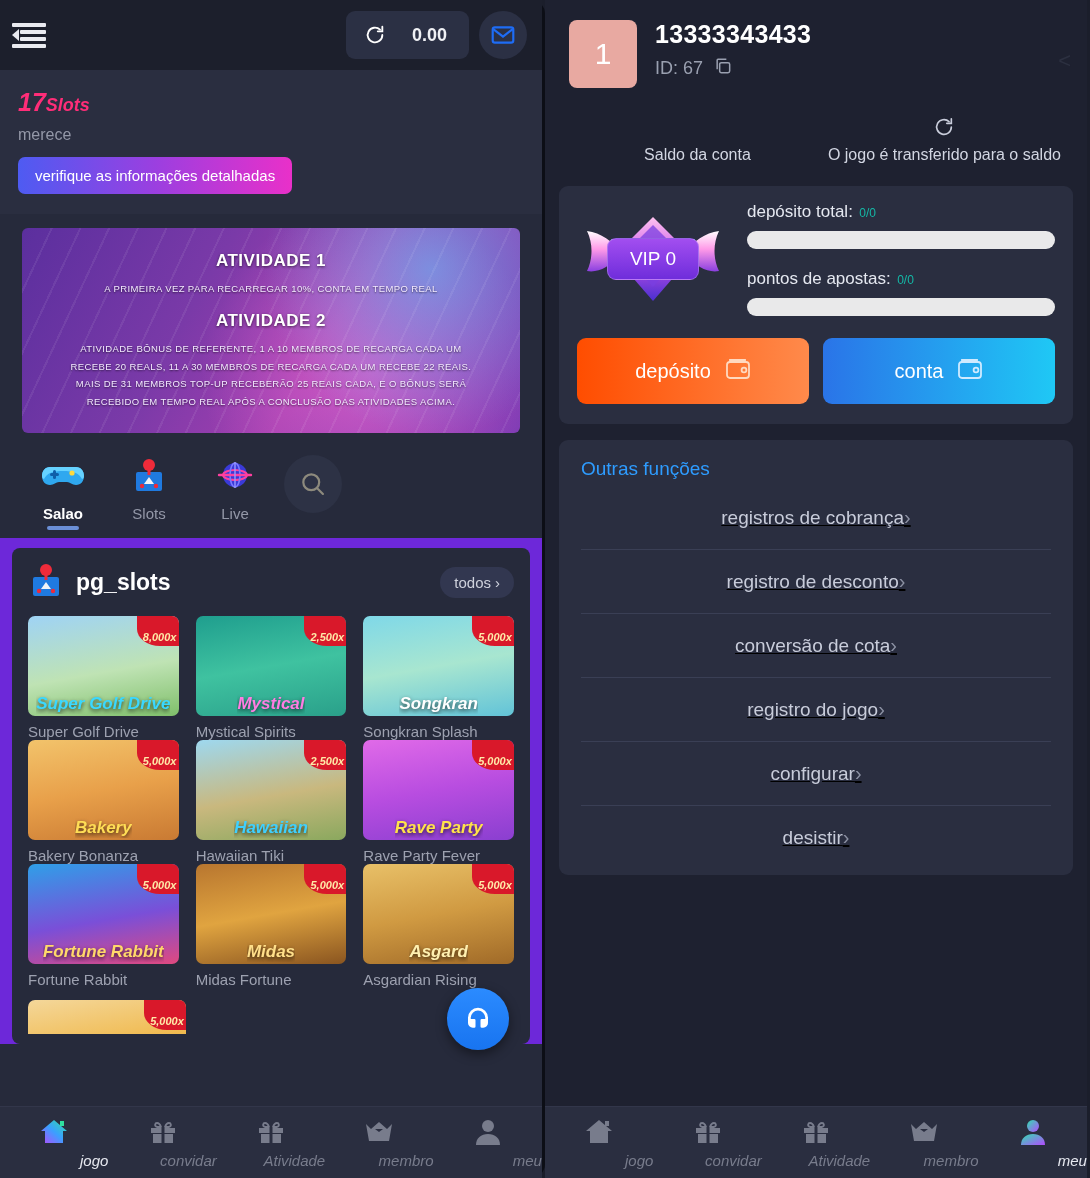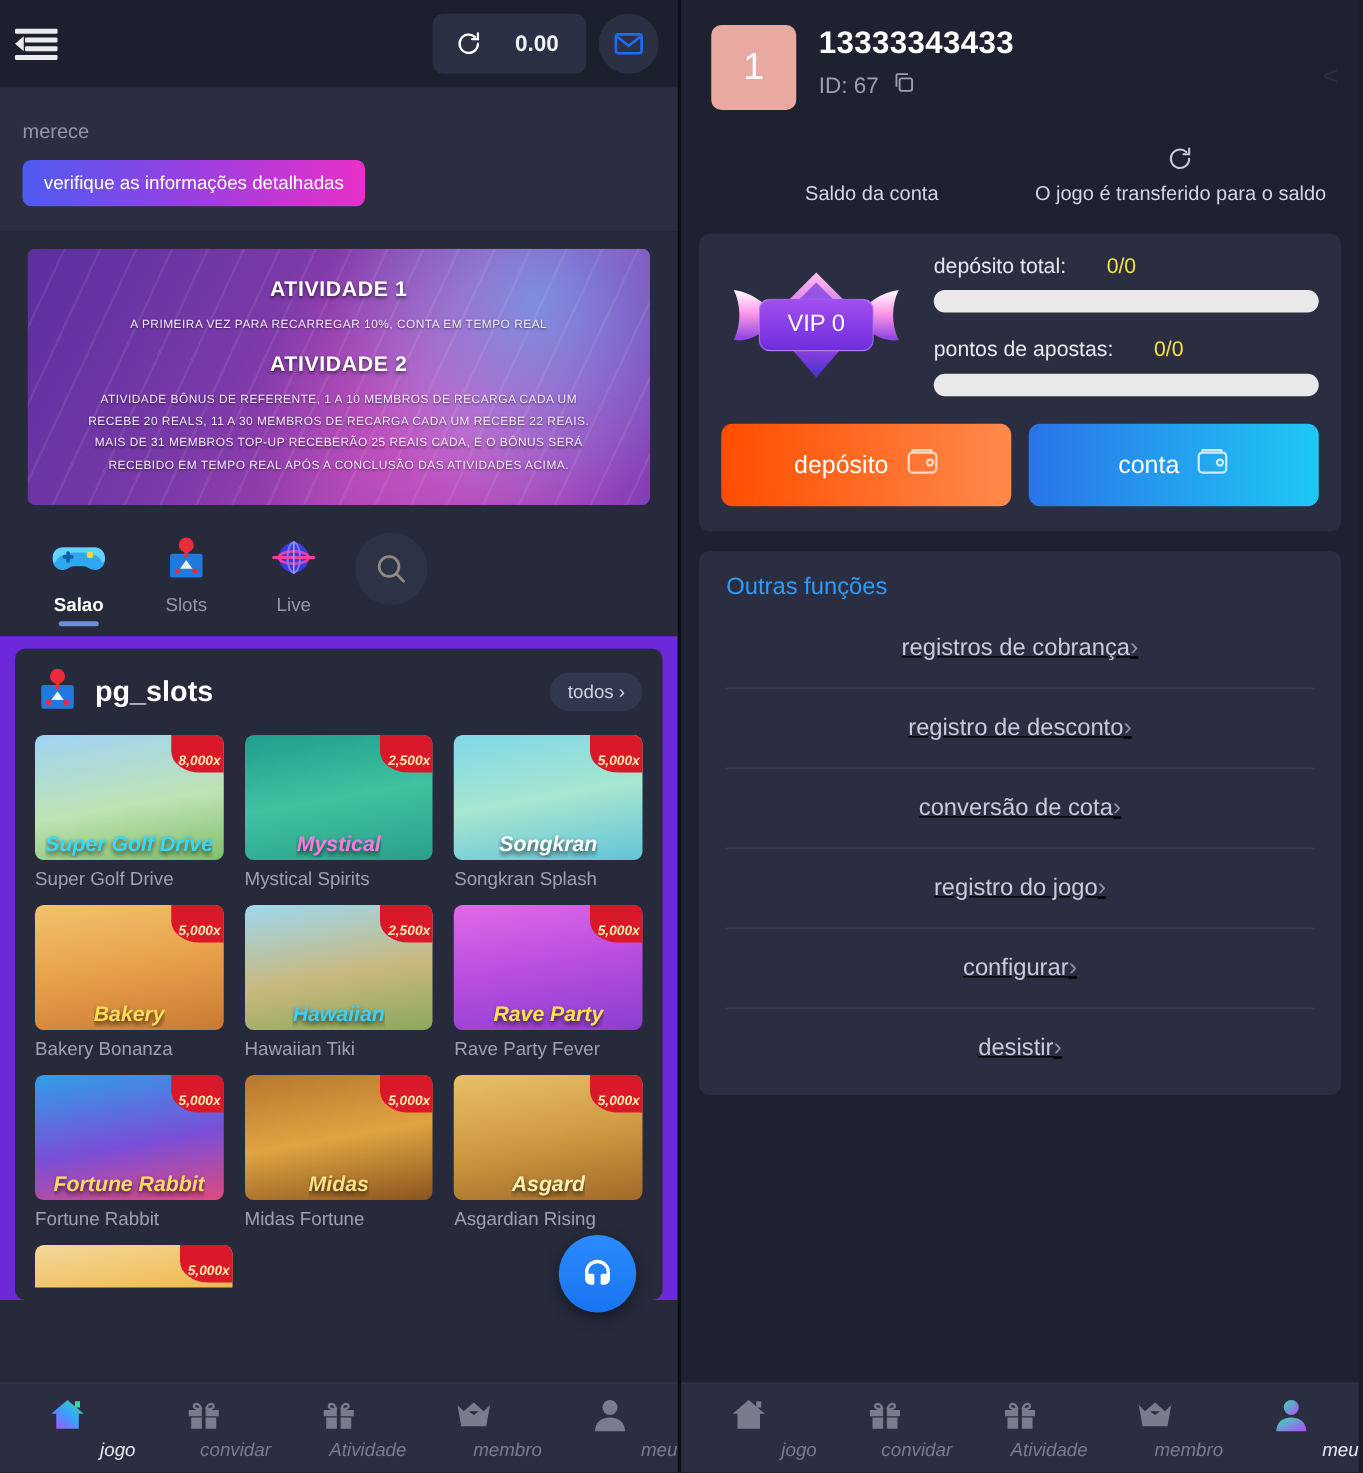--- a/index.html
+++ b/index.html
@@ -10,21 +10,21 @@
     overflow: hidden;
   }
   .screen { display: flex; width: 1090px; height: 1178px; }
 
   
   .left-panel {
     width: 545px; height: 1178px;
     background: #262a3b;
     position: relative;
     border-right: 3px solid #0c0e16;
-    display: flex; flex-direction: column;
+    display: flex; flex-direction: column; border-radius: 14px;
   }
   .topbar {
     height: 70px; background: #1c1f2c;
     display: flex; align-items: center; justify-content: space-between;
     padding: 0 15px 0 12px; flex: none;
   }
   .hamburger { width: 34px; height: 26px; position: relative; cursor: pointer; }
   .hamburger i {
     position: absolute; left: 0; right: 0; height: 4px;
     background: #e9eaf0; border-radius: 1px;
@@ -112,21 +112,21 @@
   .games-section { background: #6d28d9; padding: 10px 12px 0 12px; }
   .games-card { background: #262a3b; border-radius: 8px; padding: 14px 16px 10px 16px; }
   .gs-head { display: flex; align-items: center; justify-content: space-between; }
   .gs-title { display: flex; align-items: center; gap: 12px; }
   .gs-name { color: #fff; font-size: 23px; font-weight: bold; }
   .gs-all {
     background: #323750; color: #cfd2dd; font-size: 15px;
     padding: 7px 14px; border-radius: 16px; cursor: pointer;
     display: flex; align-items: center; gap: 4px;
   }
-  .grid { display: grid; grid-template-columns: repeat(3, 1fr); gap: 12px 17px; margin-top: 14px; }
+  .grid { display: grid; grid-template-columns: repeat(3, 1fr); gap: 0 17px; margin-top: 14px; }
   .tile { cursor: pointer; }
   .thumb {
     height: 100px; border-radius: 7px; position: relative; overflow: hidden;
     display: flex; align-items: flex-end; justify-content: center;
   }
   .badge-x {
     position: absolute; top: -4px; right: -4px; width: 46px; height: 34px;
     background: #d9182a; border-radius: 0 0 0 22px / 0 0 0 18px;
     color: #ffe9a8; font-size: 11px; font-weight: bold; font-style: italic;
     display: flex; align-items: flex-end; justify-content: center;
@@ -194,21 +194,21 @@
   .vip-top { display: flex; align-items: center; gap: 18px; }
   .vip-crest { width: 152px; height: 100px; position: relative; flex: none;
                display: flex; align-items: center; justify-content: center; }
   .vip-pill {
     position: relative; z-index: 3; padding: 9px 22px; border-radius: 9px;
     background: linear-gradient(180deg, #a24ef0 0%, #6f2ddb 100%);
     color: #fff; font-size: 19px; border: 1px solid rgba(255,255,255,.25);
   }
   .vip-stats { flex: 1; }
   .vs-lbl { color: #e5e8f0; font-size: 17px; }
-  .vs-val { color: #fde047; font-size: 17px; margin-left: 28px; }
+  .vs-val { color: #14b8a6; font-size: 12px; margin-left: 2px; }
   .vs-bar { height: 18px; background: #e9e9ea; border-radius: 9px; margin: 9px 0 20px 0; }
   .vs-bar:last-child { margin-bottom: 0; }
   .vip-btns { display: flex; gap: 14px; margin-top: 22px; }
   .vbtn {
     flex: 1; height: 66px; border-radius: 9px; color: #fff; font-size: 20px;
     display: flex; align-items: center; justify-content: center; gap: 14px;
     cursor: pointer;
   }
   .vbtn.dep { background: linear-gradient(90deg, #ff4d00 0%, #ff8a4b 100%); }
   .vbtn.acc { background: linear-gradient(90deg, #2a74e8 0%, #1fc8f5 100%); }
@@ -260,20 +260,23 @@
         <div class="mail-btn">
           <svg width="26" height="26" viewBox="0 0 24 24" fill="none" stroke="#1e6cf5" stroke-width="2">
             <rect x="2.5" y="5" width="19" height="14" rx="2"></rect>
               <polyline points="3,6.5 12,13.5 21,6.5"></polyline>
           </svg>
         </div>
       </div>
     </div>
 
     <div class="promo">
+      <div class="promo-title">
+        <span class="num">17</span><span class="word">Slots</span>
+      </div>
       <div class="promo-sub">merece</div>
       <div class="promo-btn">verifique as informações detalhadas</div>
     </div>
 
     <div class="scroll-area">
 
       <div class="banner-wrap">
         <div class="banner">
           <div class="bn-h">ATIVIDADE 1</div>
           <div class="bn-p">A PRIMEIRA VEZ PARA RECARREGAR 10%, CONTA EM TEMPO REAL</div>

